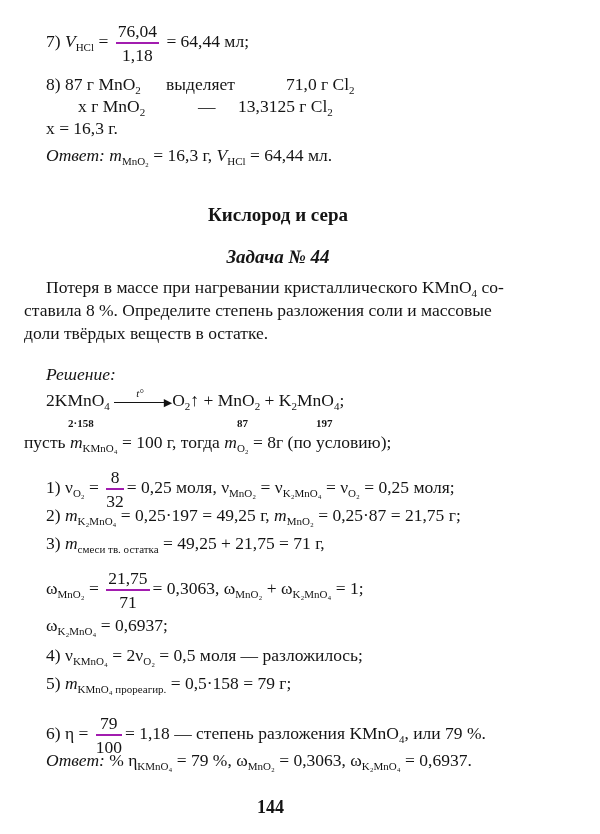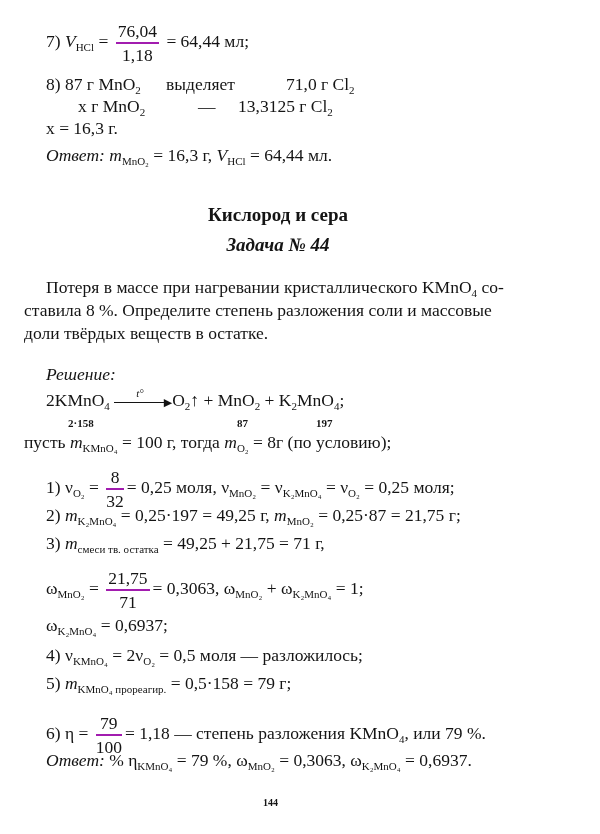--- a/index.html
+++ b/index.html
@@ -11,21 +11,21 @@
   sub { font-size:11px; vertical-align:-4px; line-height:0; }
   .frac { display:inline-block; vertical-align:middle; text-align:center; margin:0 3px; }
   .frac .num { display:block; border-bottom:2px solid #a21caf; padding:0 2px; line-height:22px; }
   .frac .den { display:block; line-height:22px; }
   .heading { position:absolute; left:0; width:556px; text-align:center; font-weight:bold; font-size:19px; }
   .mass { position:absolute; font-size:11px; font-weight:bold; }
   .arrow { display:inline-block; position:relative; width:58px; height:10px; vertical-align:middle; }
   .arrow .line { position:absolute; left:0; right:6px; top:5px; border-top:1px solid #141414; }
   .arrow .head { position:absolute; right:0; top:0; font-size:11px; line-height:10px; }
   .arrow .t { position:absolute; left:22px; top:-14px; font-size:11px; font-style:italic; }
-  .page-num { position:absolute; left:0; width:541px; text-align:center; top:797px; font-size:10px; font-weight:bold; }
+  .page-num { position:absolute; left:0; width:541px; text-align:center; top:797px; font-size:18px; font-weight:bold; }
 </style>
 </head>
 <body>
 
 <div class="ln b" style="left:46px; top:20px;">
   <span>7)</span>
   <span class="i">V</span><sub>HCl</sub>
   <span>=</span>
   <span class="frac"><span class="num">76,04</span><span class="den">1,18</span></span>
   <span>= 64,44 мл;</span>
@@ -46,21 +46,21 @@
 
 <div class="ln b" style="left:46px; top:145px;">
   <span class="i">Ответ:</span>
   <span class="i">m</span><sub>MnO₂</sub>
   <span>= 16,3 г,</span>
   <span class="i">V</span><sub>HCl</sub>
   <span>= 64,44 мл.</span>
 </div>
 
 <div class="heading" style="top:204px;">Кислород и сера</div>
-<div class="heading i" style="top:234px;font-style:italic;">Задача № 44</div>
+<div class="heading i" style="top:246px;font-style:italic;">Задача № 44</div>
 
 <div class="ln" style="left:46px; top:277px;"><span>Потеря в массе при нагревании кристаллического KMnO</span><sub>4</sub><span> со-</span></div>
 <div class="ln" style="left:24px; top:300px;">ставила 8 %. Определите степень разложения соли и массовые</div>
 <div class="ln" style="left:24px; top:323px;">доли твёрдых веществ в остатке.</div>
 
 <div class="ln b i" style="left:46px; top:364px;">Решение:</div>
 
 <div class="ln b" style="left:46px; top:390px;">
   <span>2KMnO</span><sub>4</sub>
   <span class="arrow"><span class="line"></span><span class="head">▶</span><span class="t">t°</span></span><span>O</span><sub>2</sub><span>↑ +</span>

